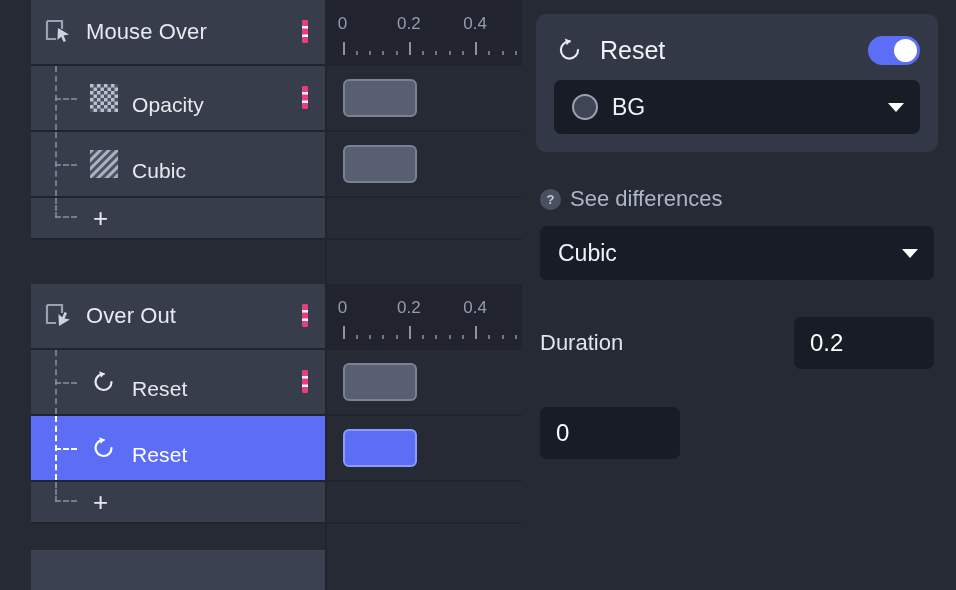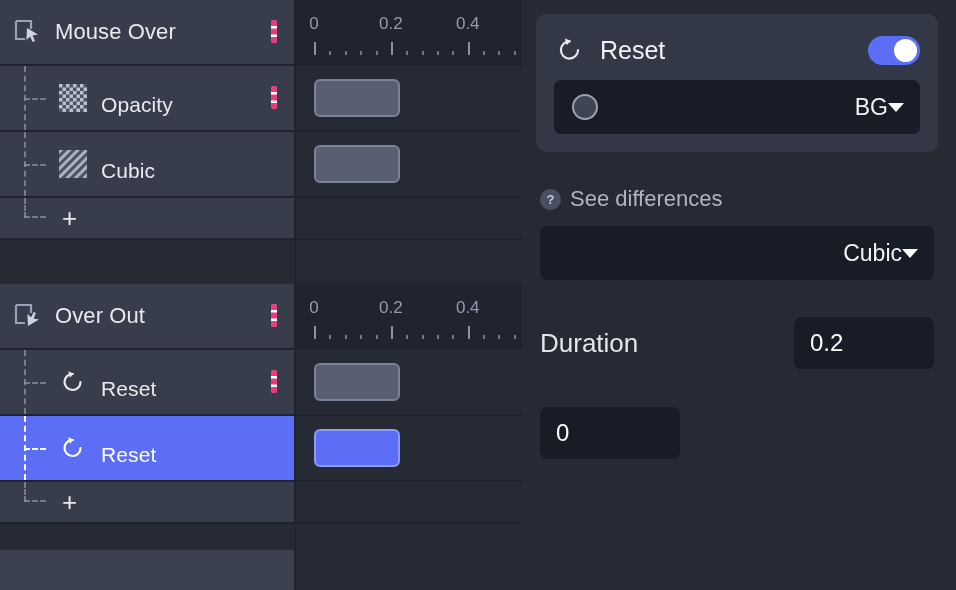--- a/index.html
+++ b/index.html
@@ -21,20 +21,21 @@
   }
 
   
   .left-pane {
     width: 522px;
     height: 590px;
     position: relative;
     background: #262a35;
     display: flex;
     flex-direction: column;
+    padding-left: 31px;
   }
 
   .trigger-group { position: relative; }
 
   .row {
     position: relative;
     display: flex;
     align-items: center;
     height: 66px;
     background: #373d4b;
@@ -327,21 +328,20 @@
     background: #3f4554;
     border: 2px solid #9aa1b2;
     flex: 0 0 26px;
   }
   .select .sel-text {
     font-size: 23px;
     color: #f0f2f6;
     margin-left: 14px;
     flex: 1;
     white-space: nowrap;
-    text-align: right;
   }
   .select .sel-text.no-icon { margin-left: 0; }
   .caret {
     width: 0; height: 0;
     border-left: 8px solid transparent;
     border-right: 8px solid transparent;
     border-top: 9px solid #ffffff;
     flex: 0 0 16px;
   }
 
@@ -376,21 +376,21 @@
 
   .field-select { margin: 0 4px 18px 4px; }
 
   .field-row {
     display: flex;
     align-items: center;
     margin: 0 4px 0 4px;
     height: 90px;
   }
   .field-label {
-    font-size: 26px;
+    font-size: 22px;
     color: #e1e5ec;
     flex: 1;
   }
   .field-input {
     width: 140px;
     height: 52px;
     background: #181c26;
     border: none;
     border-radius: 7px;
     color: #ffffff;

